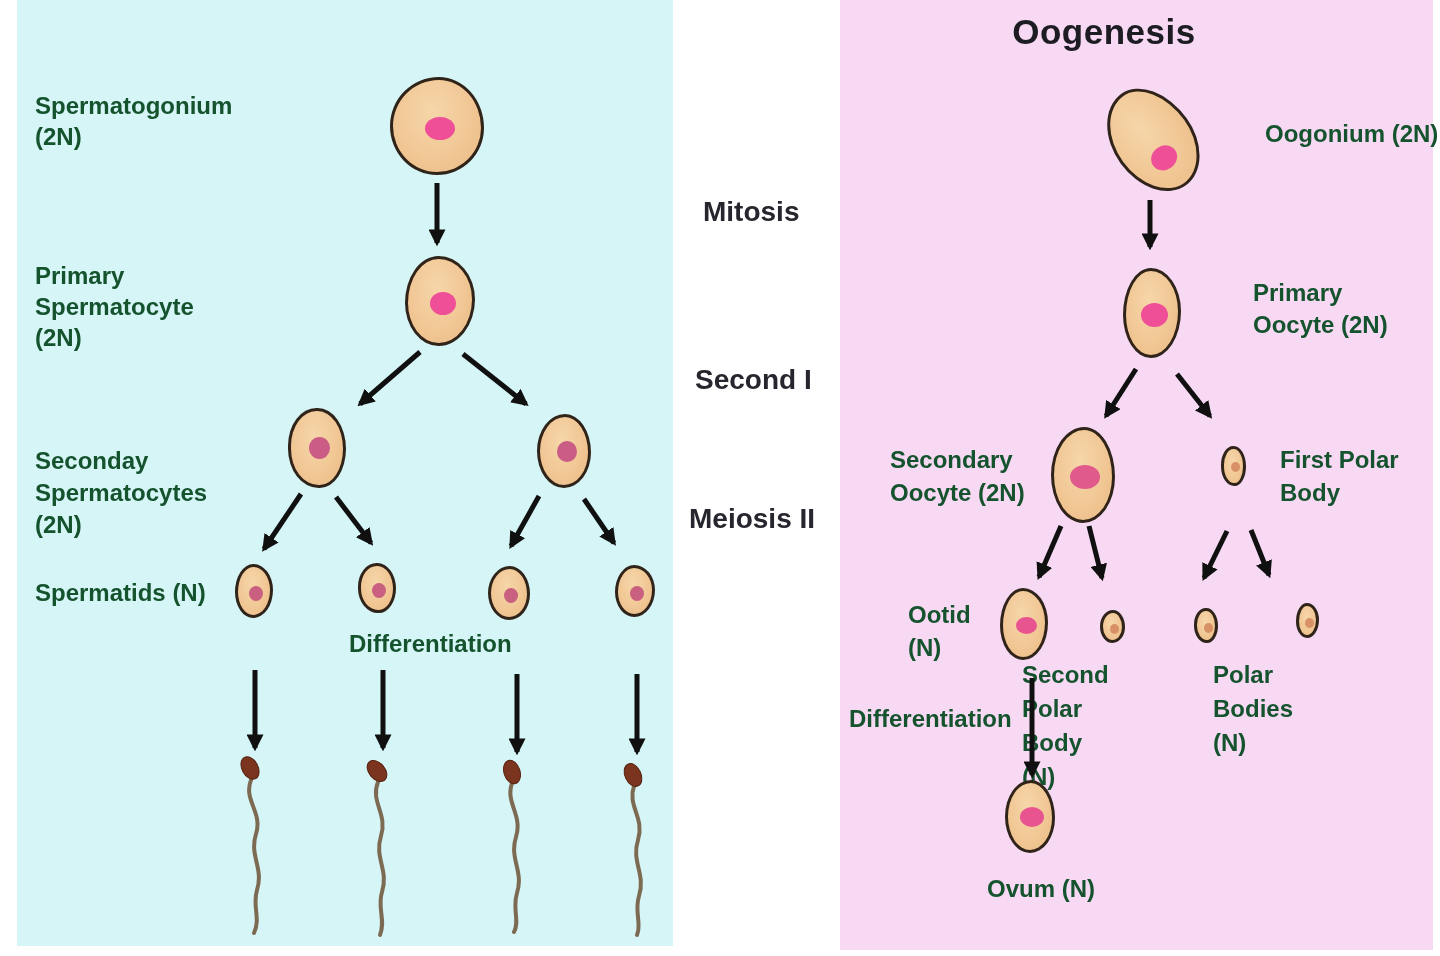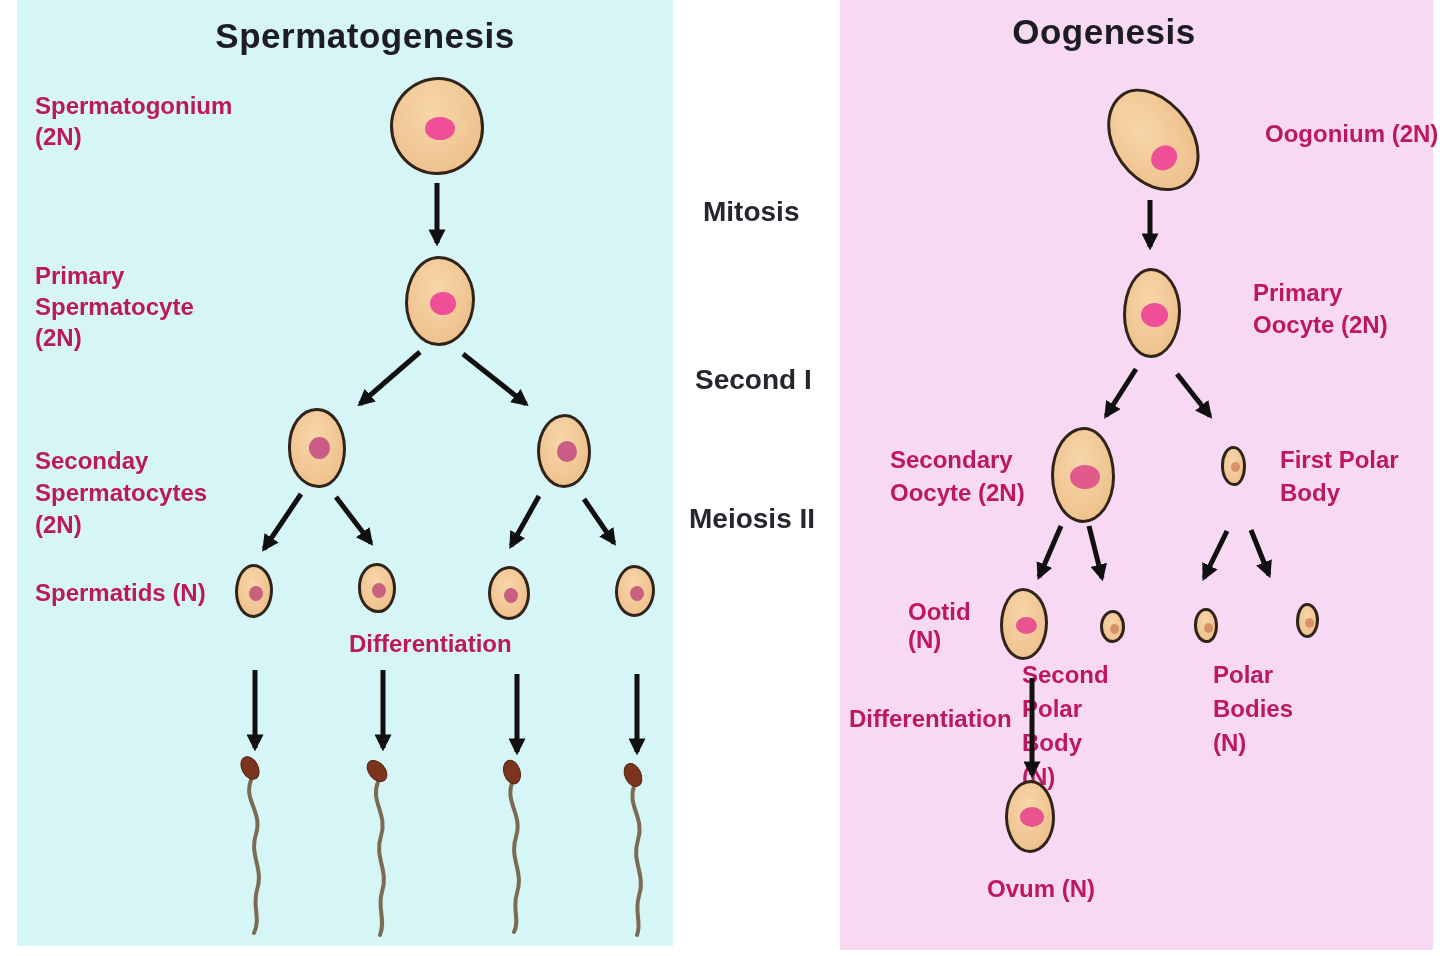--- a/index.html
+++ b/index.html
@@ -10,21 +10,21 @@
   }
   .panel{position:absolute;top:0;}
   #panel-sperm{left:17px;width:656px;height:946px;background:#d6f5f6;}
   #panel-oo{left:840px;width:593px;height:950px;background:#f8d9f3;}
   .title{
     position:absolute;font-weight:bold;font-size:35px;color:#1c1c22;
     text-align:center;letter-spacing:0.5px;white-space:nowrap;
   }
   .lbl{
     position:absolute;font-weight:bold;font-size:24px;line-height:31px;
-    color:#be185d;white-space:pre-line;
+    color:#14532d;white-space:pre-line;
   }
   .mid{
     position:absolute;font-weight:bold;font-size:28px;color:#26262e;white-space:nowrap;
   }
   .cell{
     position:absolute;
     background:radial-gradient(ellipse at 45% 35%, #f6d6a9 0%, #f1c795 55%, #eaba82 100%);
     border:3px solid #30241a;
     box-sizing:border-box;
   }
@@ -35,21 +35,20 @@
   svg.overlay{position:absolute;left:0;top:0;pointer-events:none;}
 </style>
 </head>
 <body>
 
 <div id="stage">
 
   <div class="panel" id="panel-sperm"></div>
   <div class="panel" id="panel-oo"></div>
 
-  <div class="title" style="left:180px;top:16px;width:370px;">Spermatogenesis</div>
   <div class="title" style="left:1008px;top:12px;width:192px;">Oogenesis</div>
 
   <div class="lbl" style="left:35px;top:90px;">Spermatogonium
 (2N)</div>
   <div class="lbl" style="left:35px;top:260px;">Primary
 Spermatocyte
 (2N)</div>
   <div class="lbl" style="left:35px;top:410px;line-height:32px;margin-top:35px;">Seconday
 Spermatocytes
 (2N)</div>
@@ -60,21 +59,21 @@
   <div class="mid" style="left:695px;top:364px;">Second I</div>
   <div class="mid" style="left:689px;top:503px;">Meiosis II</div>
 
   <div class="lbl" style="left:1233px;top:118px;margin-left:32px;">Oogonium (2N)</div>
   <div class="lbl" style="left:1253px;top:277px;line-height:32px;">Primary
 Oocyte  (2N)</div>
   <div class="lbl" style="left:890px;top:443px;line-height:33px;">Secondary
 Oocyte  (2N)</div>
   <div class="lbl" style="left:1280px;top:443px;line-height:33px;">First Polar
 Body</div>
-  <div class="lbl" style="left:908px;top:598px;line-height:28px;">Ootid
+  <div class="lbl" style="left:908px;top:598px;line-height:33px;">Ootid
 (N)</div>
   <div class="lbl" style="left:1022px;top:658px;line-height:34px;">Second
 Polar
 Body
 (N)</div>
   <div class="lbl" style="left:1213px;top:658px;line-height:34px;">Polar
 Bodies
 (N)</div>
   <div class="lbl" style="left:849px;top:703px;">Differentiation</div>
   <div class="lbl" style="left:987px;top:873px;">Ovum  (N)</div>

